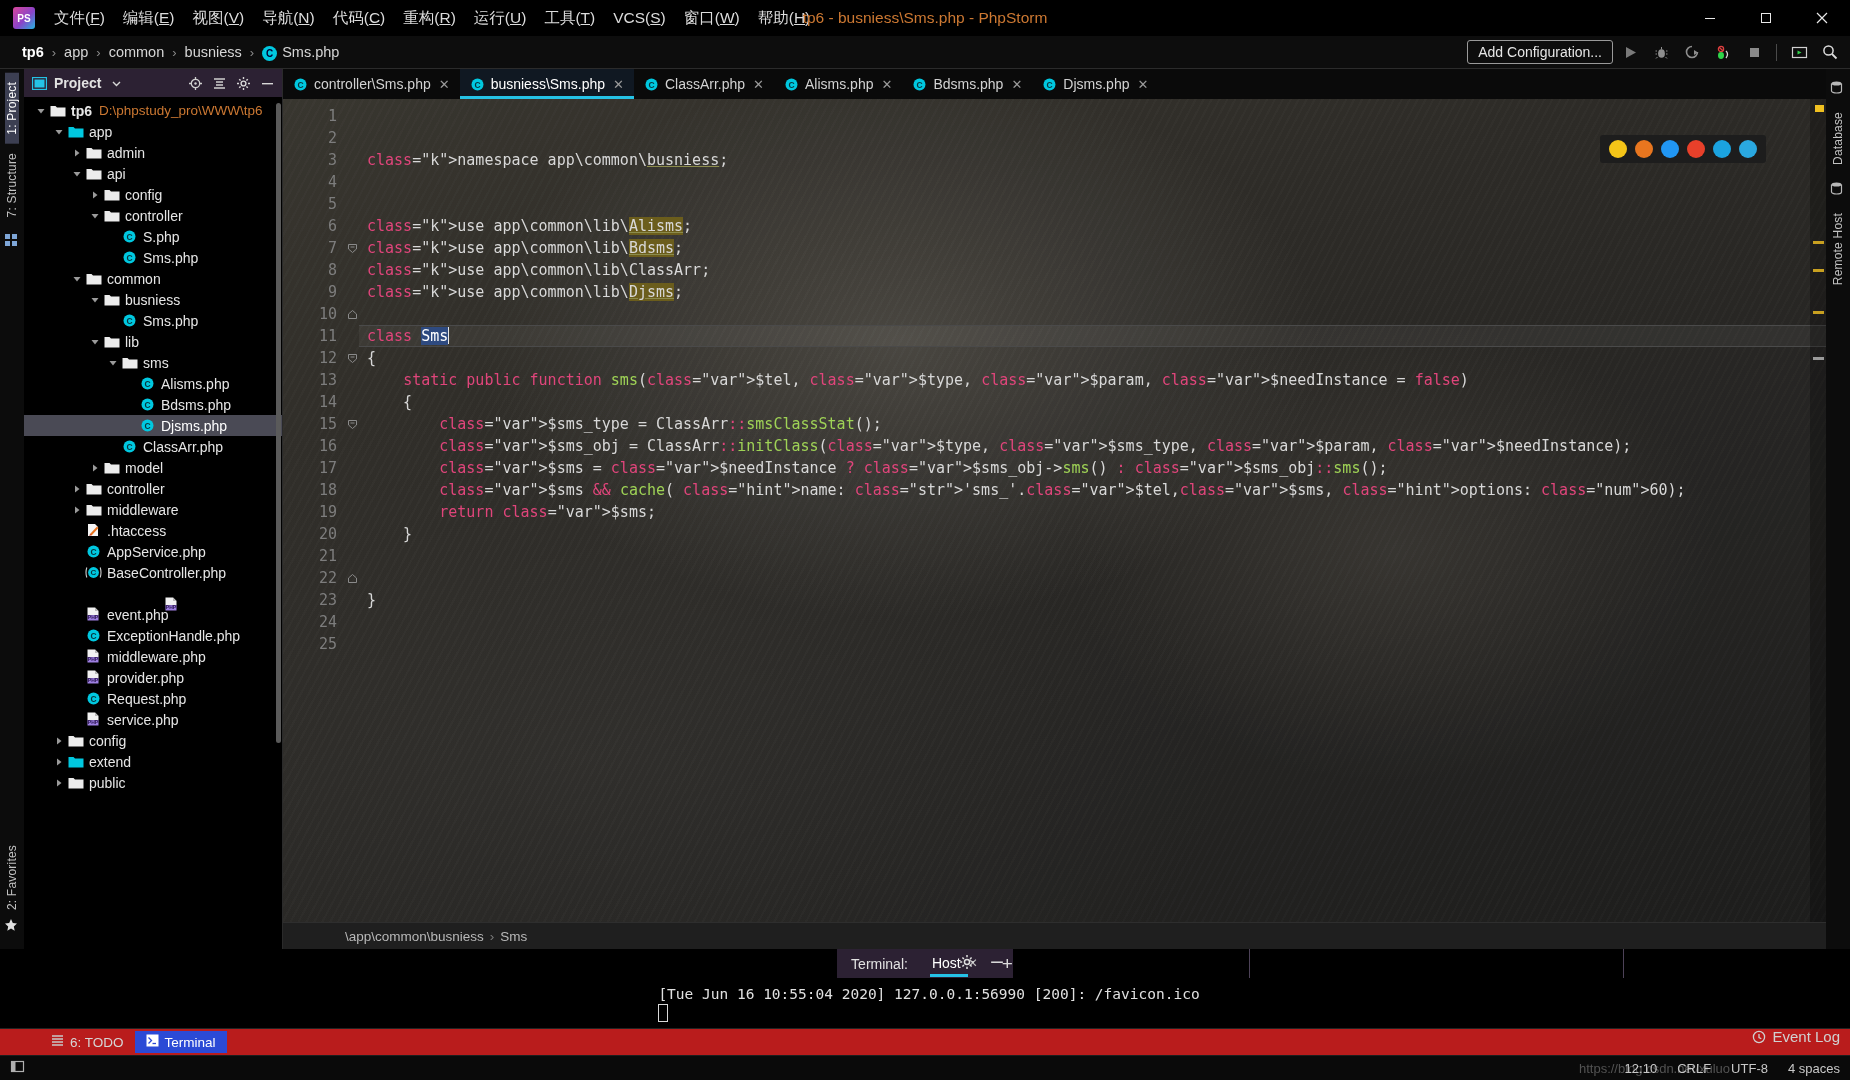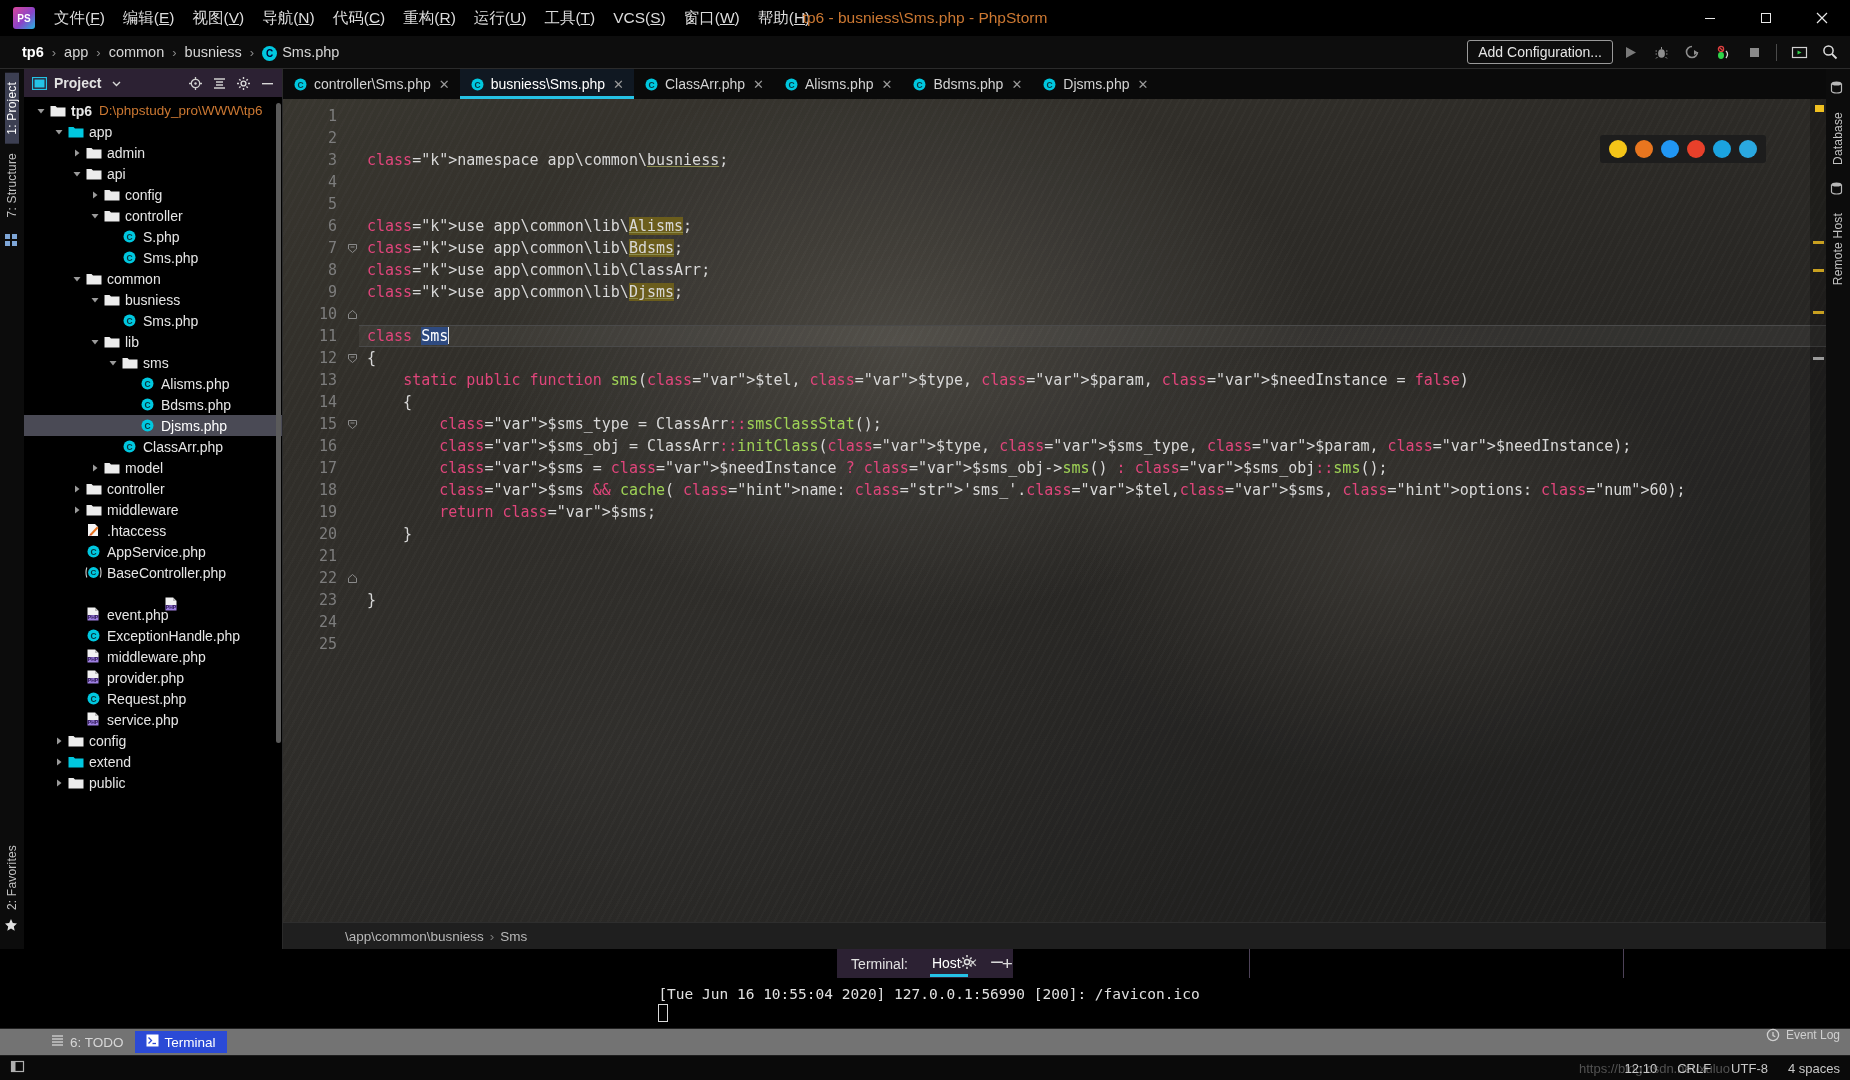--- a/index.html
+++ b/index.html
@@ -126,30 +126,30 @@
   .termtab::after{content:"";position:absolute;left:0;right:12px;bottom:0;height:3px;background:#25c2e6;}
   .termplus{color:#dcdcdc;font-size:19px;margin-left:22px;line-height:1;}
   .termdiv{position:absolute;top:0;bottom:0;width:1px;background:#4d4258;}
   .termhead-right{position:absolute;right:8px;display:flex;align-items:center;gap:14px;}
   .termbody{background:#000;flex:0 0 auto;padding:6px 0 4px 8px;}
   .termline{color:#e0e0e0;font-family:"DejaVu Sans Mono","Liberation Mono",monospace;font-size:14.5px;
             line-height:20px;white-space:pre;}
   .termcursor{display:inline-block;width:8px;height:16px;border:1px solid #d8d8d8;vertical-align:-3px;}
 
   
-  .toolstrip{height:26px;background:#737373;display:flex;align-items:center;flex:0 0 26px;
+  .toolstrip{height:26px;background:#b91c1c;display:flex;align-items:center;flex:0 0 26px;
              padding-left:40px;gap:0;border-top:1px solid #232323;}
   .tooltab{display:flex;align-items:center;gap:6px;color:#d6d6d6;font-size:13.5px;padding:3px 11px;}
   .tooltab.active{background:#2b4ad6;color:#fff;}
   .statusbar{height:24px;background:#0a0a0a;display:flex;align-items:center;flex:0 0 24px;
              position:relative;border-top:1px solid #1d1d1d;}
   .status-right{position:absolute;right:10px;display:flex;align-items:center;gap:20px;}
   .status-right span{color:#c8c8c8;font-size:13px;text-align:center;}
   .watermark{position:absolute;right:120px;color:#6a6a6a;font-size:13px;opacity:.75;}
-  .eventlog{position:absolute;right:10px;top:-28px;color:#d0d0d0;font-size:12px;
+  .eventlog{position:absolute;right:10px;top:-28px;color:#d0d0d0;font-size:15px;
             display:flex;align-items:center;gap:6px;}
 </style>
 </head>
 <body>
 
 <div id="app">
 
   <div class="titlebar">
     <div class="ps-logo">PS</div>
     <div class="menu" id="menu-root">

